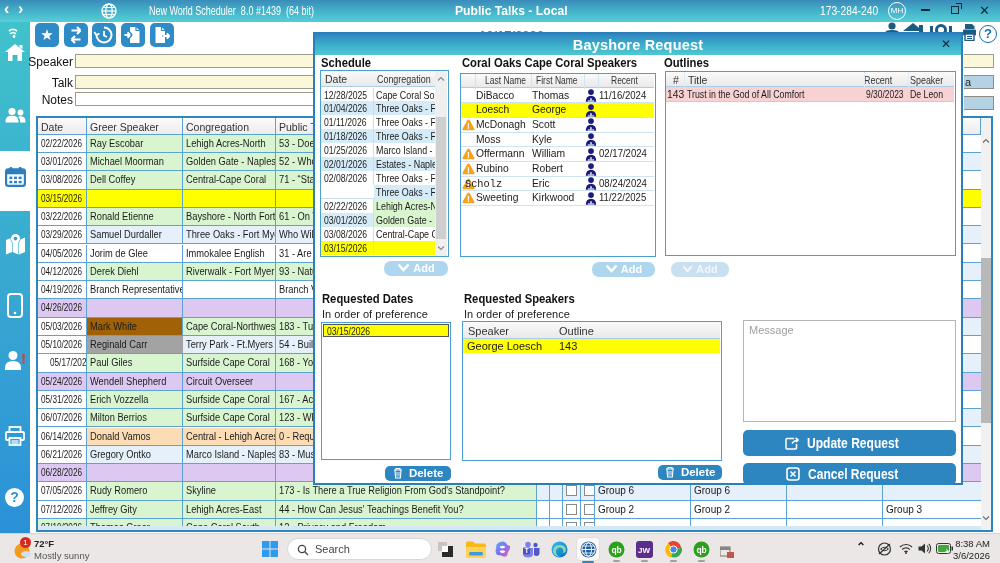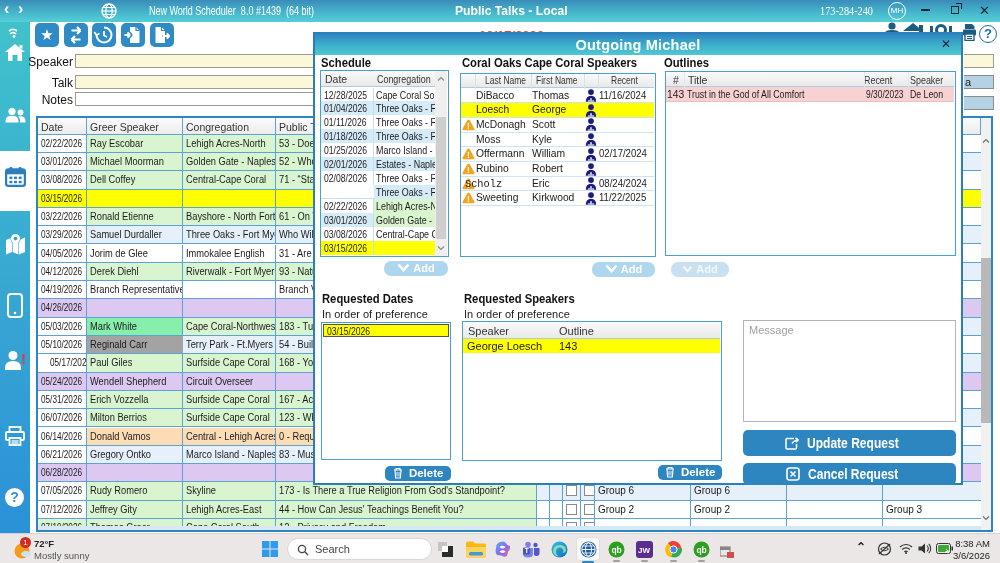--- a/index.html
+++ b/index.html
@@ -24,21 +24,21 @@
  <span class="abs" style="left:18px;top:0px;color:#fff;font-size:16px;font-weight:bold;">›</span>
  <svg class="abs" style="left:101px;top:3px;" width="16" height="16" viewBox="0 0 16 16">
   <circle cx="8" cy="8" r="7" fill="none" stroke="#fff" stroke-width="1.4"></circle>
   <ellipse cx="8" cy="8" rx="3.2" ry="7" fill="none" stroke="#fff" stroke-width="1.2"></ellipse>
   <line x1="1" y1="8" x2="15" y2="8" stroke="#fff" stroke-width="1.2"></line>
   <line x1="2" y1="4.5" x2="14" y2="4.5" stroke="#fff" stroke-width="1"></line>
   <line x1="2" y1="11.5" x2="14" y2="11.5" stroke="#fff" stroke-width="1"></line>
  </svg>
  <span class="abs" style="left:149px;top:4px;color:#fff;font-size:12px;"><span style="display:inline-block;transform:scaleX(0.75);transform-origin:0 50%;white-space:nowrap;">New World Scheduler&nbsp; 8.0 #1439&nbsp; (64 bit)</span></span>
  <span class="abs" style="left:455px;top:3px;color:#fff;font-size:13.5px;font-weight:bold;"><span style="display:inline-block;transform:scaleX(0.9);transform-origin:0 50%;white-space:nowrap;">Public Talks - Local</span></span>
- <span class="abs" style="left:820px;top:4px;color:#fff;font-size:12.5px;font-family:Liberation Serif, serif;"><span class="dt">173-284-240</span></span>
+ <span class="abs" style="left:820px;top:4px;color:#fff;font-size:12.5px;"><span class="dt">173-284-240</span></span>
  <span class="abs" style="left:888px;top:2px;width:18px;height:18px;border:1.4px solid #fff;border-radius:50%;color:#fff;font-size:8px;text-align:center;line-height:15px;">MH</span>
  <span class="abs" style="left:921px;top:9px;width:9px;height:1.6px;background:#0b2a33;"></span>
  <span class="abs" style="left:951px;top:6px;width:8px;height:8px;border:1.3px solid #0b2a33;background:transparent;"></span>
  <span class="abs" style="left:956px;top:3px;width:6px;height:6px;border:1.3px solid #0b2a33;border-left:none;border-bottom:none;"></span>
  <span class="abs" style="left:979px;top:3px;color:#0b2a33;font-size:13px;">✕</span>
 </div>
 
 <div class="abs" style="left:0;top:22px;width:30px;height:511px;background:linear-gradient(#40c2cb,#37a6d2 55%,#2b91d8);">
  <svg class="abs" style="left:6px;top:3px;" width="18" height="15" viewBox="0 0 18 15">
   <path d="M1 4 A6.5 6.5 0 0 1 9 4" fill="none" stroke="#fff" stroke-width="1.6" transform="translate(2,2)"></path>
@@ -347,21 +347,21 @@
         <div class="cell" style="left:543px;width:14px;background:#fff;">
           <span class="cb" style="left:3px;"></span>
         </div>
         <div class="cell" style="left:557px;width:96px;background:#fff;"></div>
         <div class="cell" style="left:653px;width:96px;background:#fff;"></div>
         <div class="cell" style="left:749px;width:96px;background:#fff;"></div>
         <div class="cell" style="left:845px;width:98px;background:#ddc8f2;border-right:none;"></div>
       </div>
       <div class="row" style="top:199.7px;width:953px;height:18.3px;">
         <div class="cell" style="left:0px;width:49px;background:#fff;"><span class="dt">05/03/2026</span></div>
-        <div class="cell" style="left:49px;width:96px;background:#86efac;"><span class="nm">Mark White</span></div>
+        <div class="cell" style="left:49px;width:96px;background:#a16207;"><span class="nm">Mark White</span></div>
         <div class="cell" style="left:145px;width:93px;background:#d9f5d0;"><span class="nm">Cape Coral-Northwes</span></div>
         <div class="cell" style="left:238px;width:261px;background:#d9f5d0;"><span class="nm">183 - Turn Your Eyes Away</span></div>
         <div class="cell" style="left:499px;width:13px;background:#fff;"></div>
         <div class="cell" style="left:512px;width:13px;background:#fff;"></div>
         <div class="cell" style="left:525px;width:18px;background:#fff;">
           <span class="cb" style="left:3px;"></span>
         </div>
         <div class="cell" style="left:543px;width:14px;background:#fff;">
           <span class="cb" style="left:3px;"></span>
         </div>
@@ -574,21 +574,21 @@
         </svg>
 <div class="abs" style="left:0;top:140px;width:10px;height:165px;background:#b8b8b8;"></div>
 <svg class="abs" style="left:1px;top:397px;" width="8" height="6" viewBox="0 0 8 6">
           <path d="M1 1.5 L4 4.5 L7 1.5" fill="none" stroke="#707070" stroke-width="1.2"></path>
         </svg>
 </div>
       <div class="abs" style="left:0;top:408px;width:943px;height:5px;background:#d7e7f3;"></div>
     </div>
 <div class="abs" style="left:313px;top:32px;width:650px;height:453px;background:#fff;border:2px solid #2a7fb8;">
       <div class="abs" style="left:0;top:0;width:646px;height:21px;background:linear-gradient(#2e86c0,#3fb3cb 60%,#4fc8d2);">
-<div style="text-align:center;color:#fff;font-weight:bold;font-size:14.5px;padding-top:3px;letter-spacing:0.2px;">Outgoing Michael</div>
+<div style="text-align:center;color:#fff;font-weight:bold;font-size:14.5px;padding-top:3px;letter-spacing:0.2px;">Bayshore Request</div>
 <span class="abs" style="right:10px;top:3px;color:#123;font-size:12px;">✕</span>
       </div>
       <span class="hd" style="left:6px;top:22px;">Schedule</span>
       <div class="abs" style="left:5px;top:36px;width:129px;height:187px;border:1.5px solid #4a9fd0;background:#fff;overflow:hidden;">
         <div class="abs" style="left:0;top:0;width:126px;height:16px;background:linear-gradient(#fafafa,#e9e9e9);border-bottom:1px solid #aacfe4;font-size:10.5px;color:#333;">
           <span class="abs" style="left:4px;top:2px;">Date</span>
           <span class="abs sq" style="left:56px;top:2px;">Congregation</span>
         </div>
         <div class="abs" style="left:0;top:16.5px;width:114px;height:13.95px;border-bottom:1px solid #c5dff0;font-size:10.5px;color:#1b1b1b;white-space:nowrap;">
           <span class="abs" style="left:0;top:0;width:53px;height:13.95px;background:#fff;padding:1px 0 0 3px;border-right:1px solid #c5dff0;"><span class="dt">12/28/2025</span></span>

